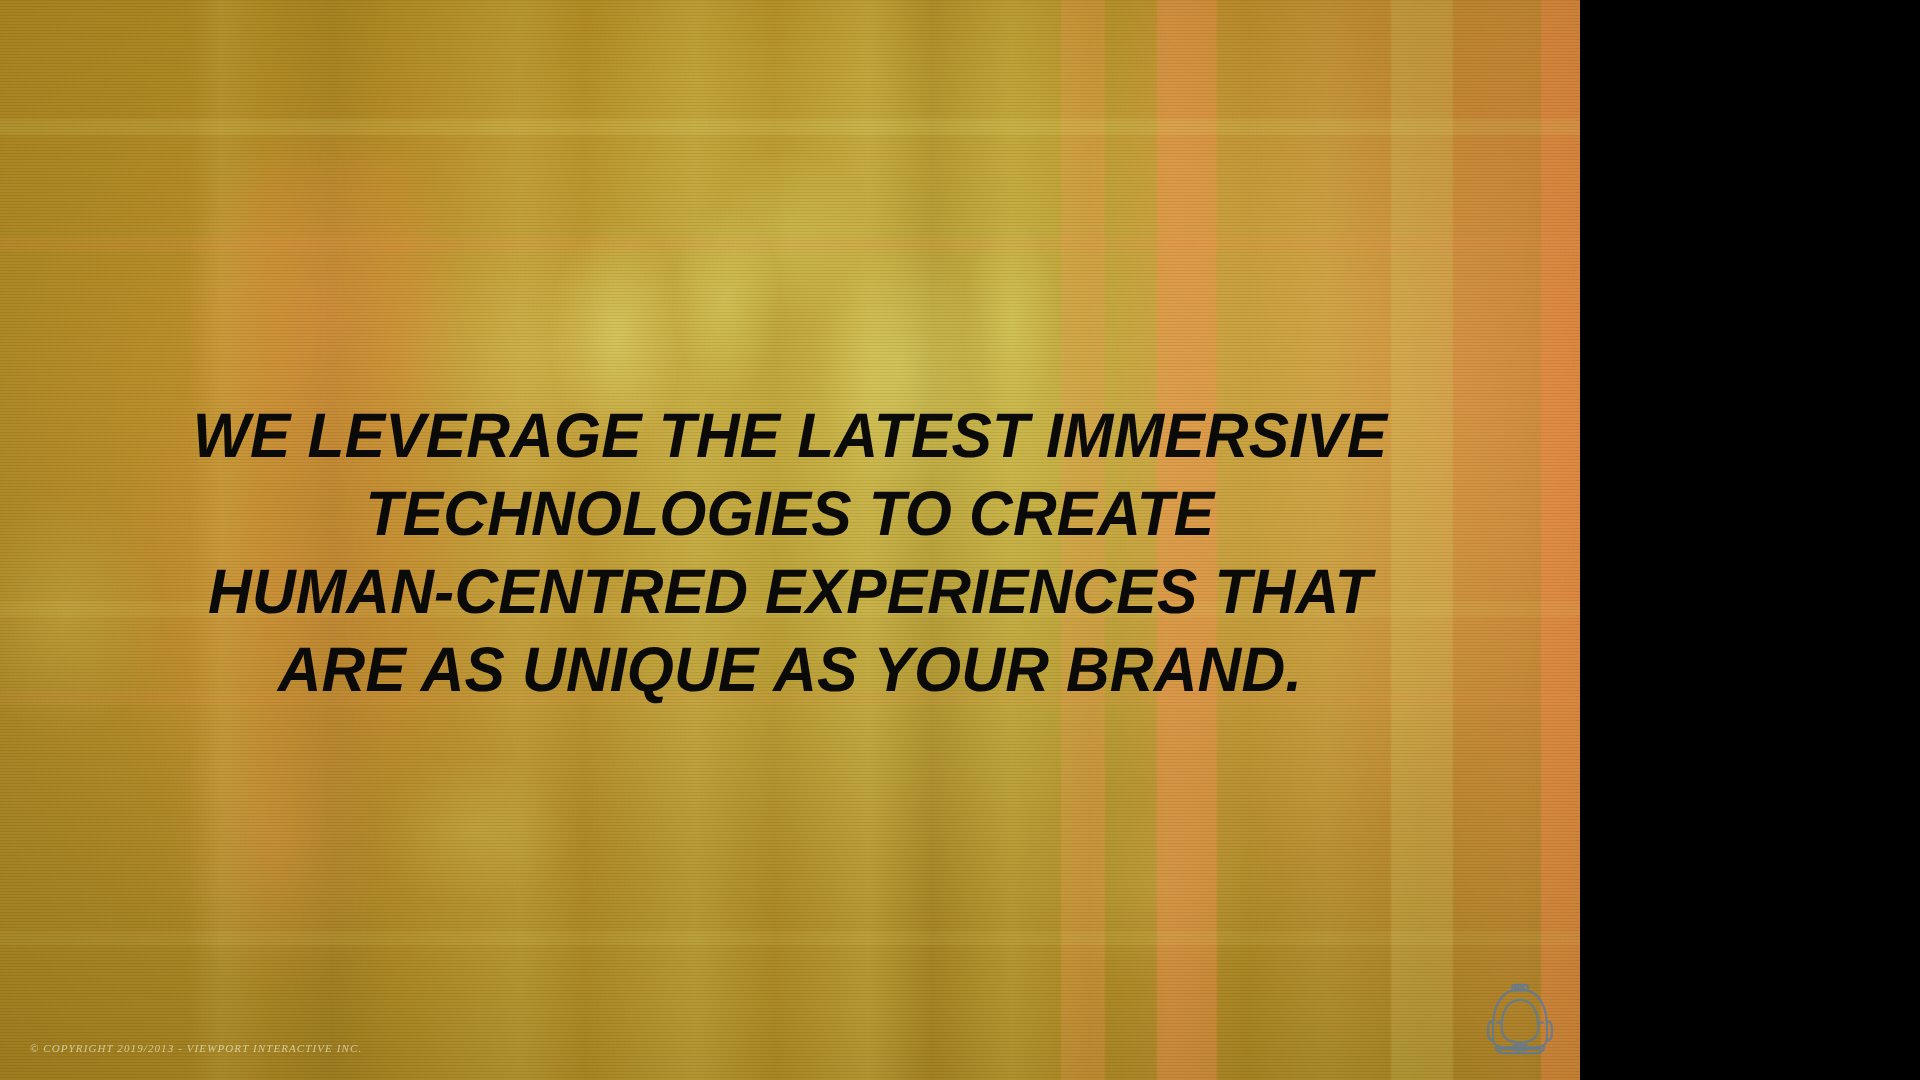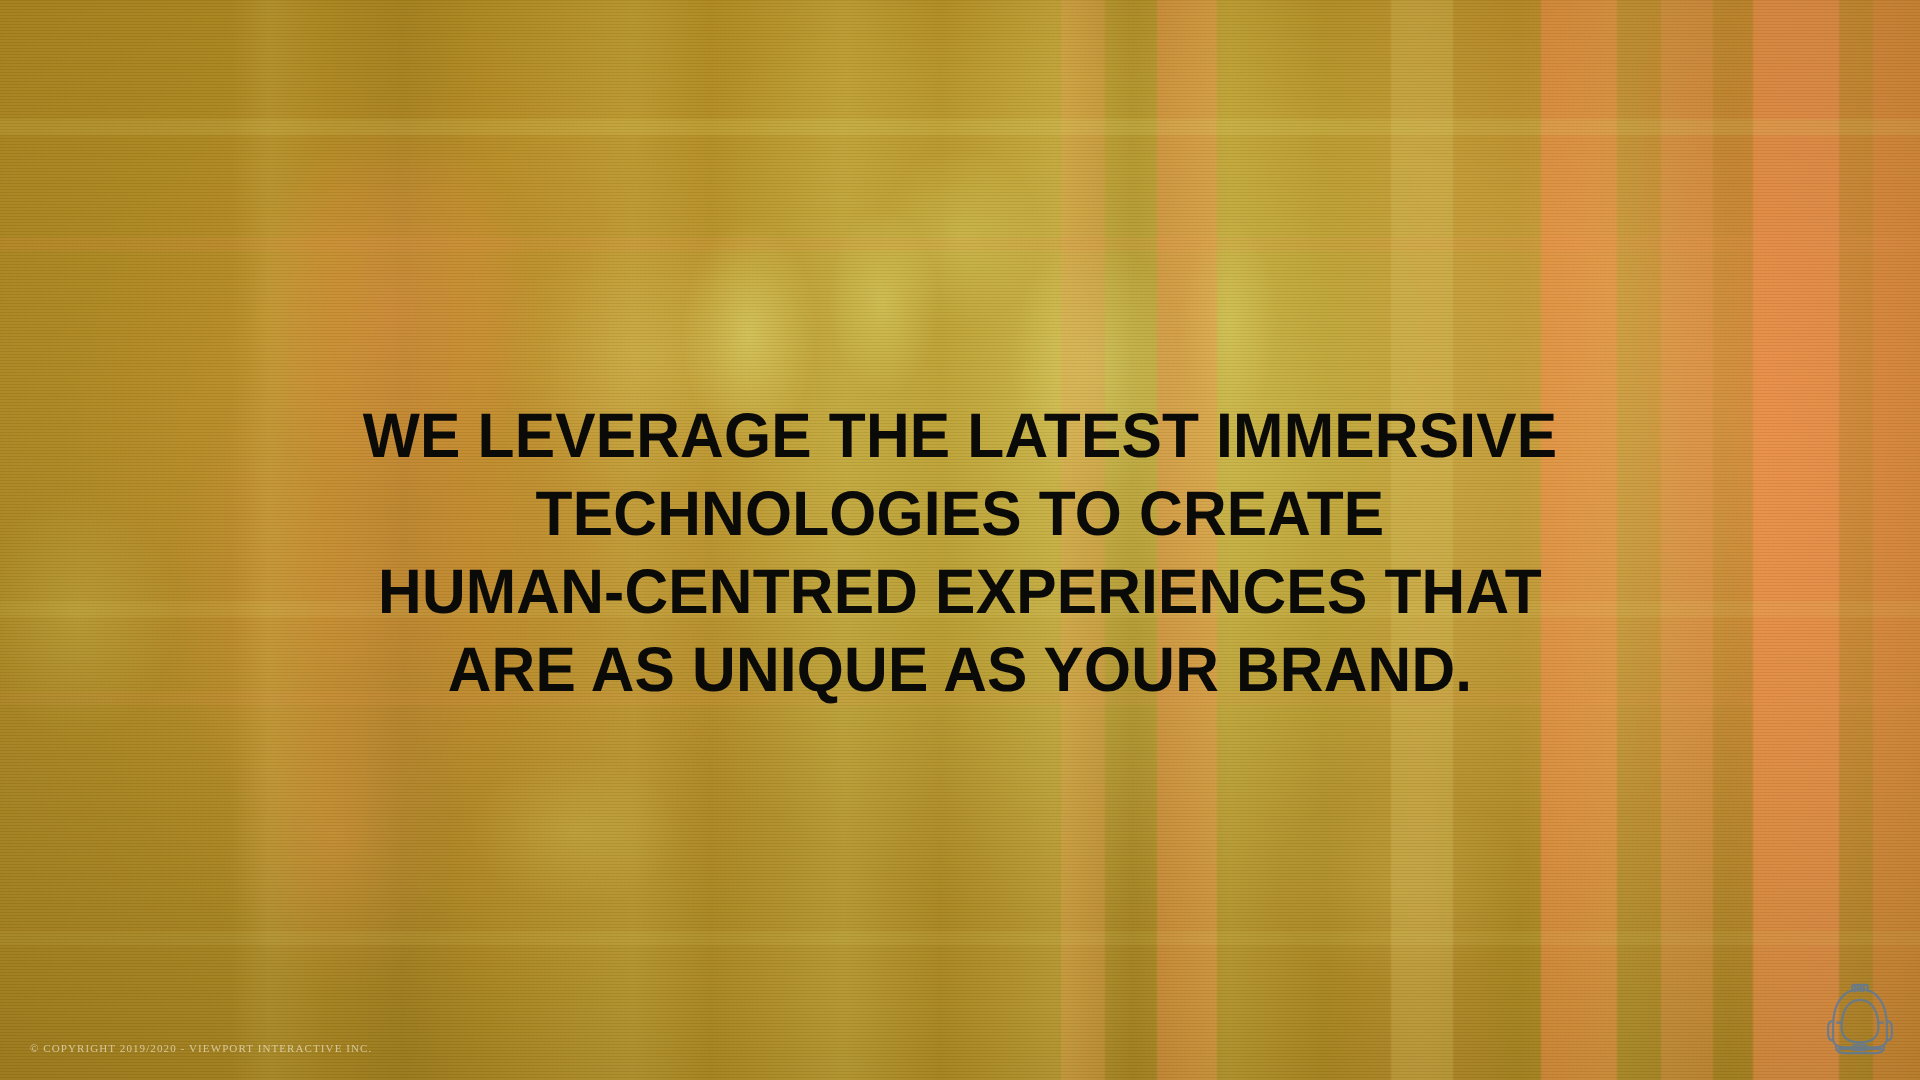--- a/index.html
+++ b/index.html
@@ -2,25 +2,26 @@
 <html><head>
 <meta charset="utf-8">
 <style>
   html, body {
     margin: 0;
     padding: 0;
     background: #000;
   }
   #slide {
     position: relative;
-    width: 1920px;
+    width: 1580px;
     height: 1080px;
     overflow: hidden;
     background: #b08a22;
     font-family: "Liberation Sans", sans-serif;
+    font-style: italic;
   }
 
   
   .bg-layer {
     position: absolute;
     inset: 0;
     pointer-events: none;
   }
 
   
@@ -188,21 +189,21 @@
   <div class="bg-layer" id="bg-streaks"></div>
   <div class="bg-layer" id="bg-slices"></div>
   <div class="bg-layer" id="bg-scanlines"></div>
   <div class="bg-layer" id="bg-vignette"></div>
 
   <h1 id="headline">WE LEVERAGE THE LATEST IMMERSIVE
 TECHNOLOGIES TO CREATE
 HUMAN-CENTRED EXPERIENCES THAT
 ARE AS UNIQUE AS YOUR BRAND.</h1>
 
-  <div id="copyright">© COPYRIGHT 2019/2020 - VIEWPORT INTERACTIVE INC.</div>
+  <div id="copyright">© COPYRIGHT 2019/2013 - VIEWPORT INTERACTIVE INC.</div>
 
   <div id="logo">
     <svg viewBox="0 0 100 110" fill="none" xmlns="http://www.w3.org/2000/svg">
       <g stroke="#5a7a9e" stroke-width="3.2" stroke-linejoin="round" stroke-linecap="round">
 
         <path d="M12 66 C12 32 27 13 50 13 C73 13 88 32 88 66 L88 82 C88 90 82 95 72 95 L28 95 C18 95 12 90 12 82 Z"></path>
 
         <path d="M24 66 C24 43 34 28 50 28 C66 28 76 43 76 66 C76 80 68 88 50 88 C32 88 24 80 24 66 Z"></path>
 
         <path d="M39 16 L39 10 C39 8 40 7 42 7 L58 7 C60 7 61 8 61 10 L61 16"></path>

